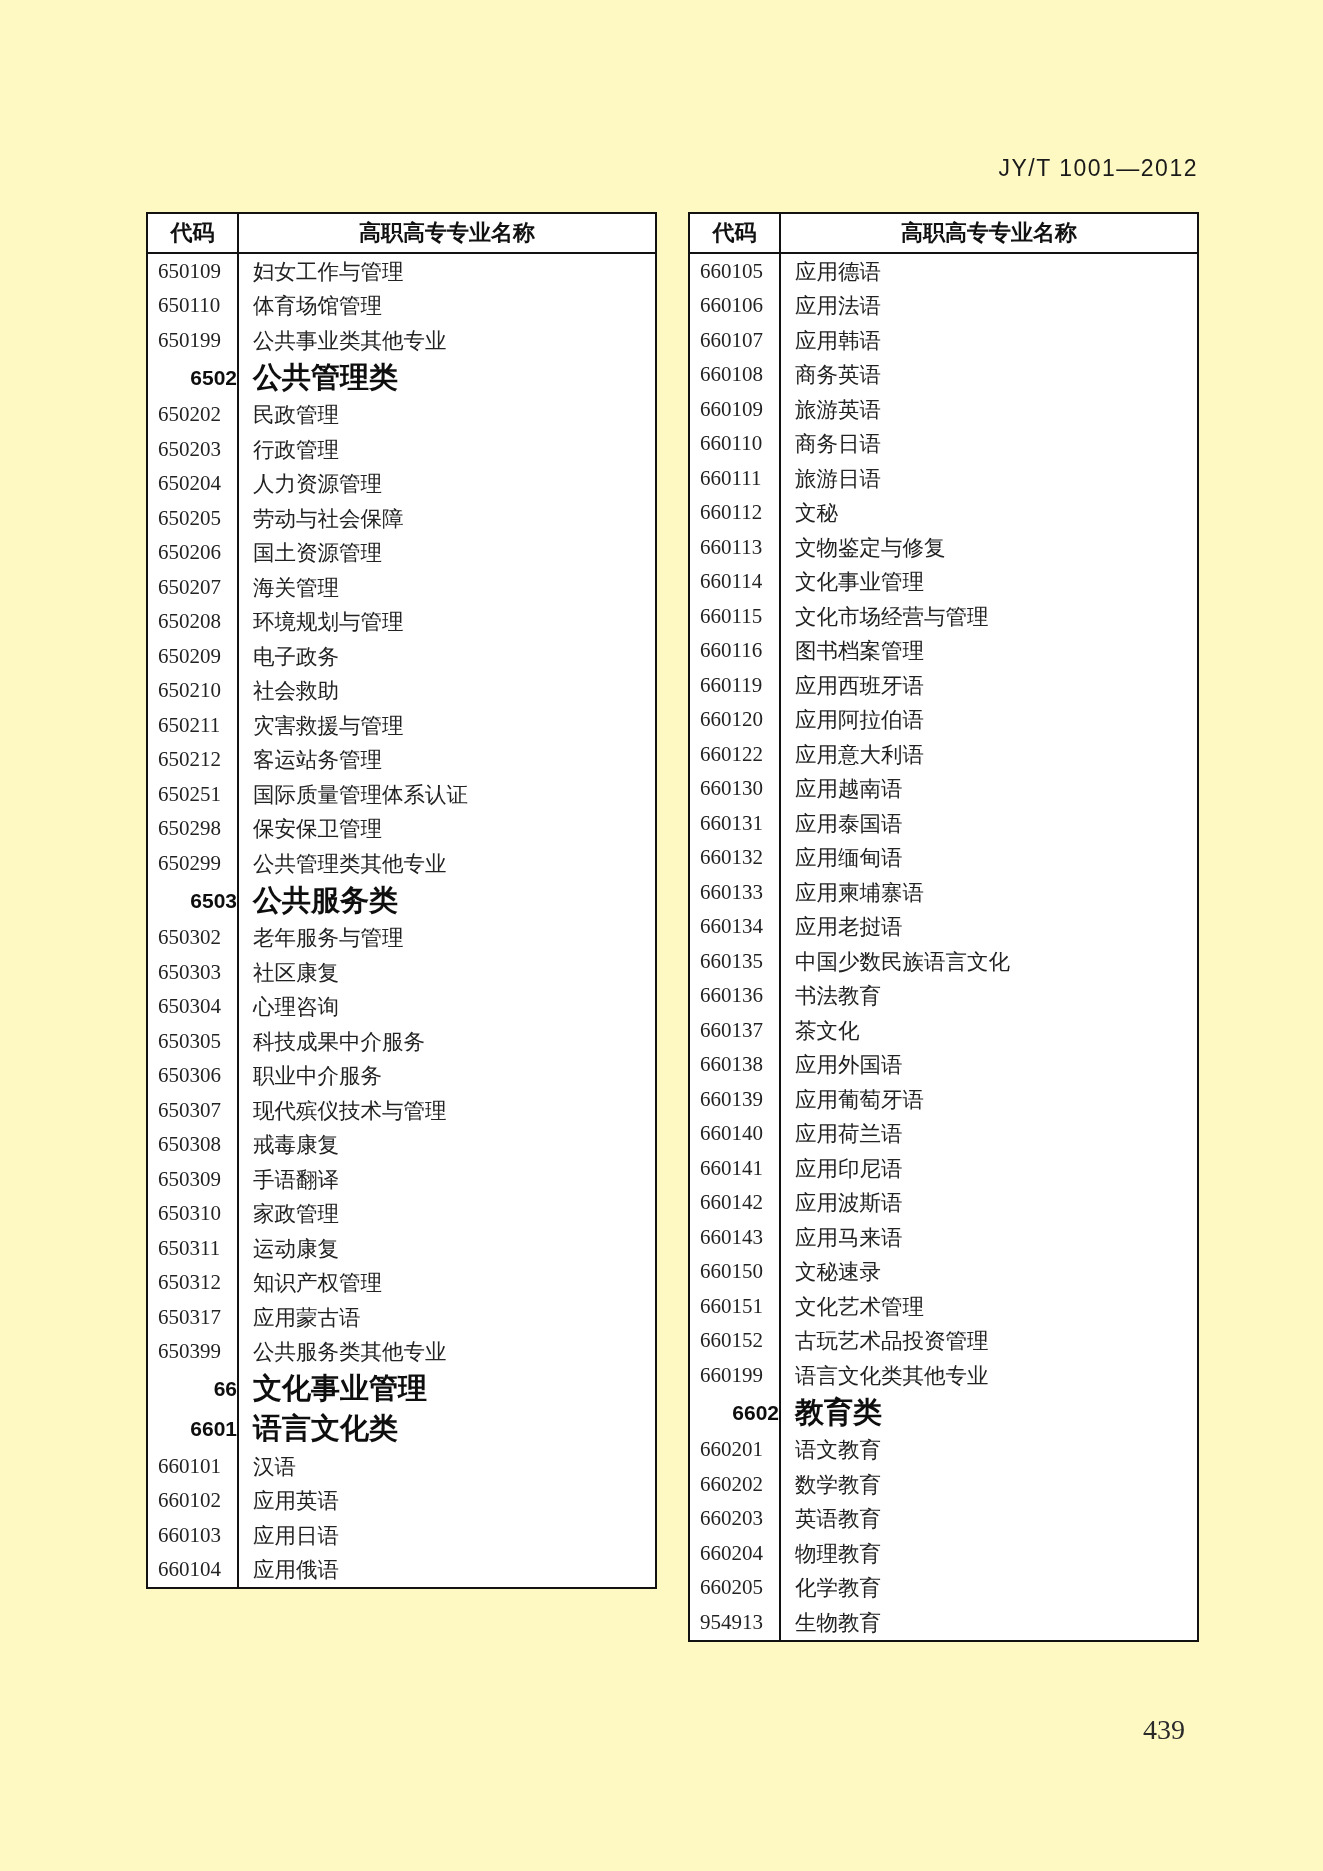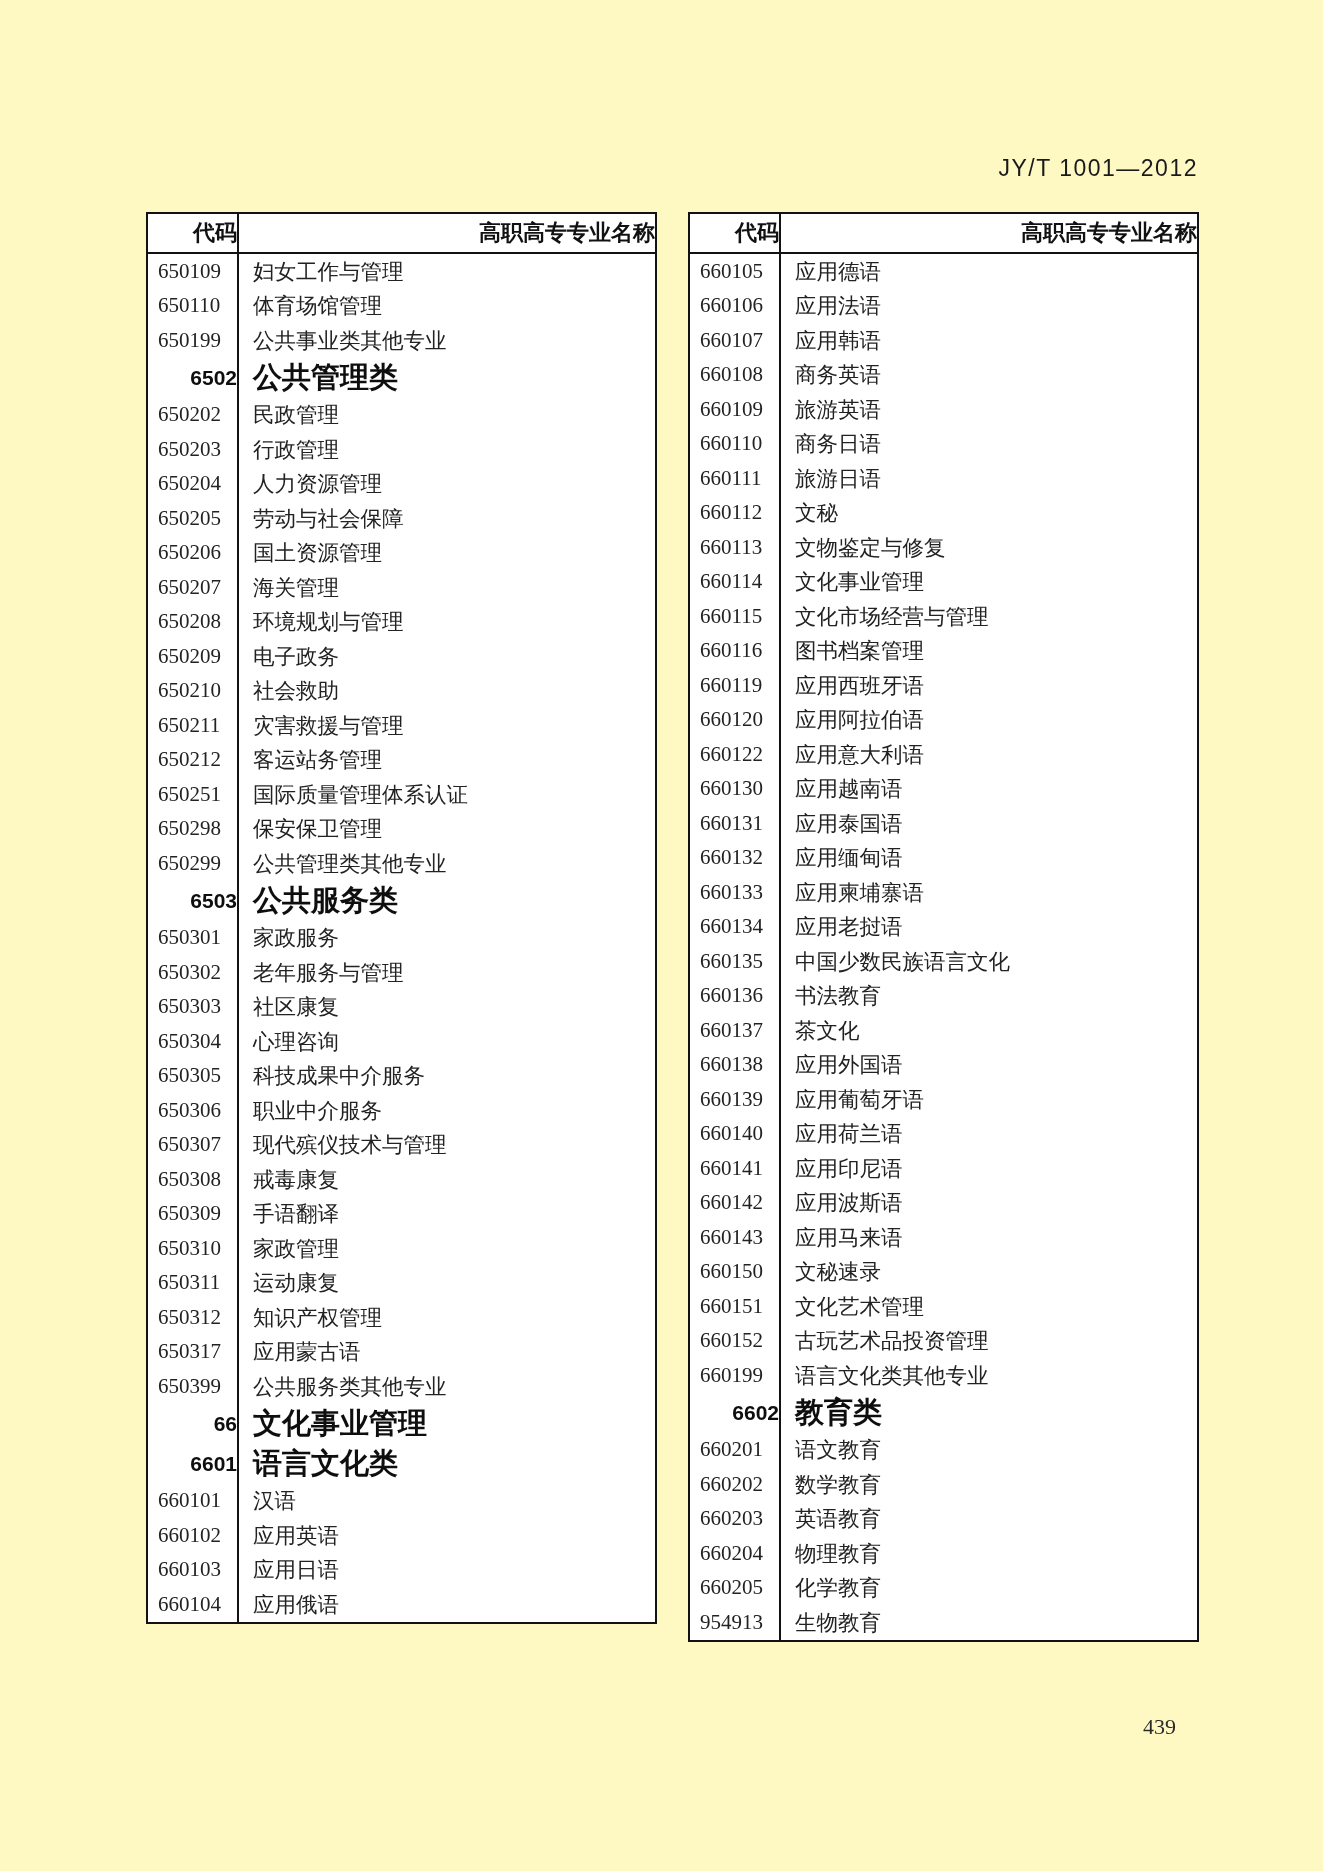--- a/index.html
+++ b/index.html
@@ -41,21 +41,21 @@
 
   table.code-table col.c-code { width: 91px; }
 
   table.code-table thead th {
     height: 38px;
     border-bottom: 2px solid #121212;
     font-family: "Liberation Sans", "DejaVu Sans", sans-serif;
     font-size: 22px;
     font-weight: bold;
     color: #111;
-    text-align: right;
+    text-align: center;
     vertical-align: middle;
     padding: 0;
   }
   table.code-table thead th.h-code {
     border-right: 2px solid #121212;
   }
   table.code-table tbody td {
     height: 34.5px;
     vertical-align: middle;
     padding: 0;
@@ -81,21 +81,21 @@
     color: #0e0e0e;
   }
   table.code-table tbody tr.category td.code { font-size: 21px; text-align: right; }
   table.code-table tbody tr.category td.name { font-size: 29px; }
 
   .page-number {
     position: absolute;
     top: 1714px;
     left: 1143px;
     font-family: "Liberation Serif", "DejaVu Serif", serif;
-    font-size: 22px;
+    font-size: 28px;
     color: #2a2a2a;
   }
 </style>
 </head>
 <body>
 
 <div class="page">
 
   <div class="doc-code">JY/T 1001—2012</div>
 
@@ -181,24 +181,20 @@
         </tr>
         <tr>
           <td class="code">650299</td>
           <td class="name">公共管理类其他专业</td>
         </tr>
         <tr class="category">
           <td class="code">6503</td>
           <td class="name">公共服务类</td>
         </tr>
         <tr>
-          <td class="code">650301</td>
-          <td class="name">家政服务</td>
-        </tr>
-        <tr>
           <td class="code">650302</td>
           <td class="name">老年服务与管理</td>
         </tr>
         <tr>
           <td class="code">650303</td>
           <td class="name">社区康复</td>
         </tr>
         <tr>
           <td class="code">650304</td>
           <td class="name">心理咨询</td>

